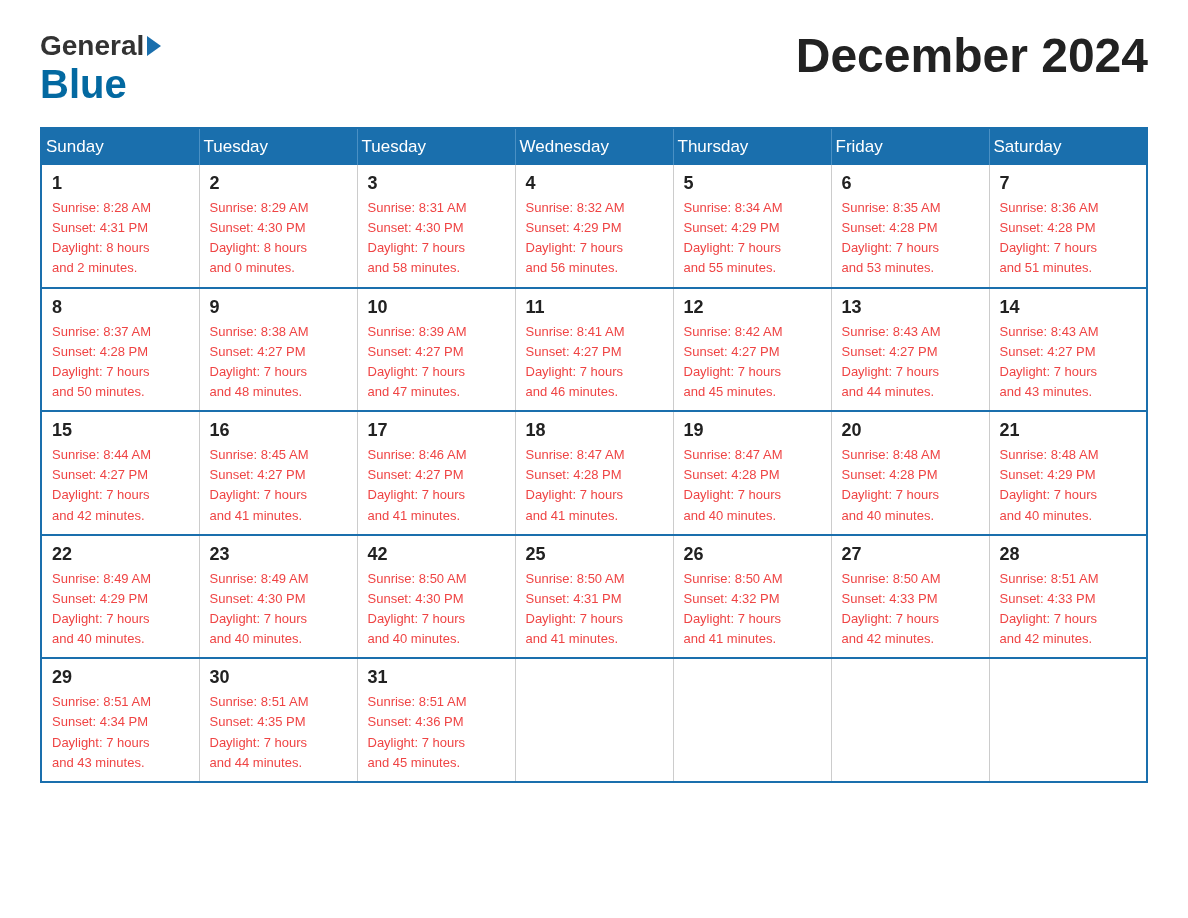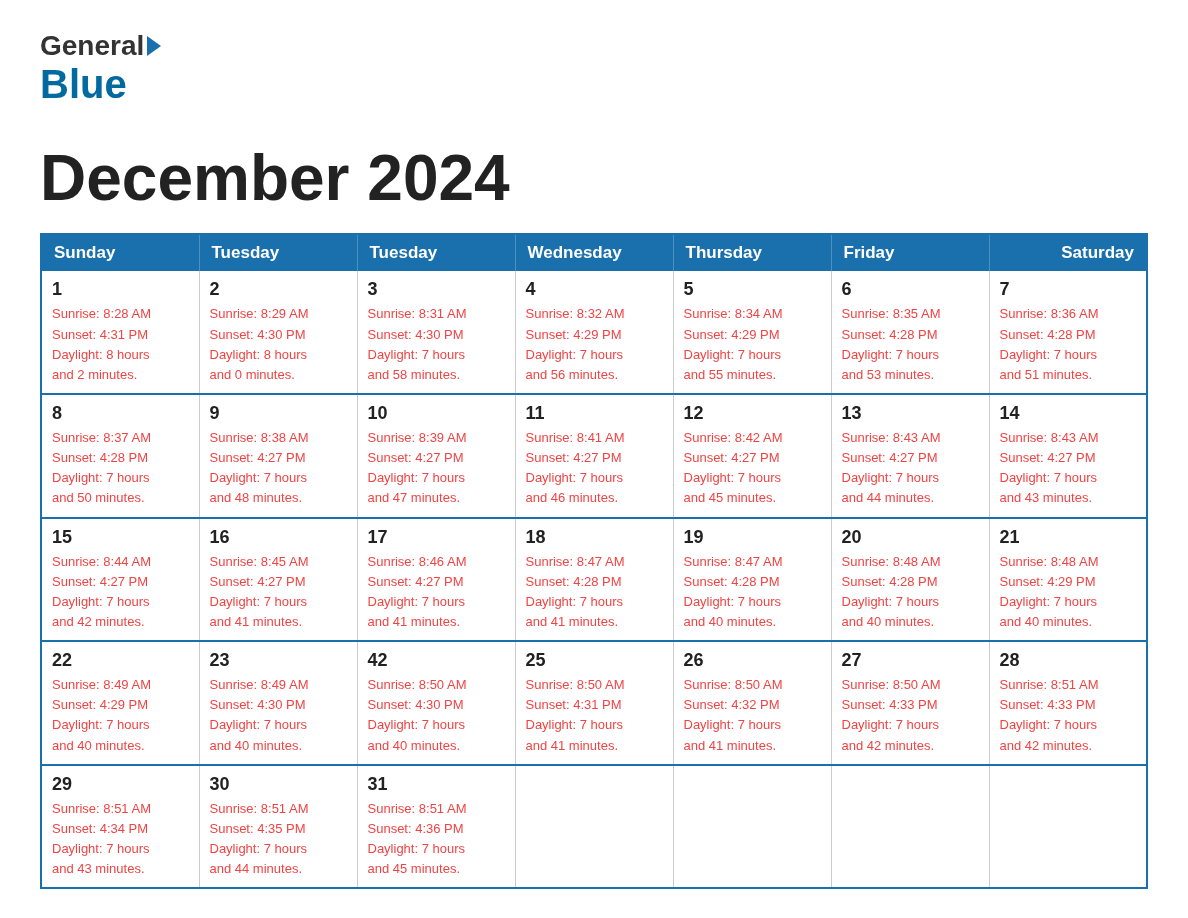--- a/index.html
+++ b/index.html
@@ -8,21 +8,20 @@
       background: #fff;
       padding: 30px 40px;
       width: 1188px;
       min-height: 918px;
     }
     .header-area {
       display: flex;
       justify-content: space-between;
       align-items: flex-start;
       margin-bottom: 20px;
-      flex-direction: column;
     }
     .logo {
       display: flex;
       flex-direction: column;
       align-items: flex-start;
     }
     .logo-text {
       display: flex;
       align-items: center;
       font-size: 28px;
@@ -36,46 +35,45 @@
       height: 0;
       border-left: 14px solid #1a6fad;
       border-top: 10px solid transparent;
       border-bottom: 10px solid transparent;
       margin: 0 3px;
       vertical-align: middle;
     }
     .logo-blue { color: #0369a1; font-size: 40px; font-weight: bold; }
     .title-area { text-align: right; }
     .month-title {
-      font-size: 64px;
+      font-size: 48px;
       font-weight: bold;
       color: #222;
       line-height: 1.1;
-      margin-top: 36px;
     }
     .location-title {
       font-size: 22px;
       color: #444;
       margin-top: 4px;
     }
     .calendar {
       width: 100%;
       border-collapse: collapse;
       border: 2px solid #1a6fad;
     }
     .calendar th {
       background-color: #1a6fad;
       color: #fff;
       font-size: 17px;
-      font-weight: bold;
-      padding: 8px 12px;
+      font-weight: normal;
+      padding: 8px 4px;
       text-align: left;
       border-right: 1px solid #4a90c4;
     }
-    .calendar th:last-child { border-right: none; text-align: right; }
+    .calendar th:last-child { border-right: none; }
     .calendar td {
       vertical-align: top;
       padding: 8px 10px;
       border-right: 1px solid #ccc;
       border-bottom: 2px solid #1a6fad;
       font-size: 13.5px;
       color: #333;
       width: calc(100% / 7);
       min-height: 100px;
     }

